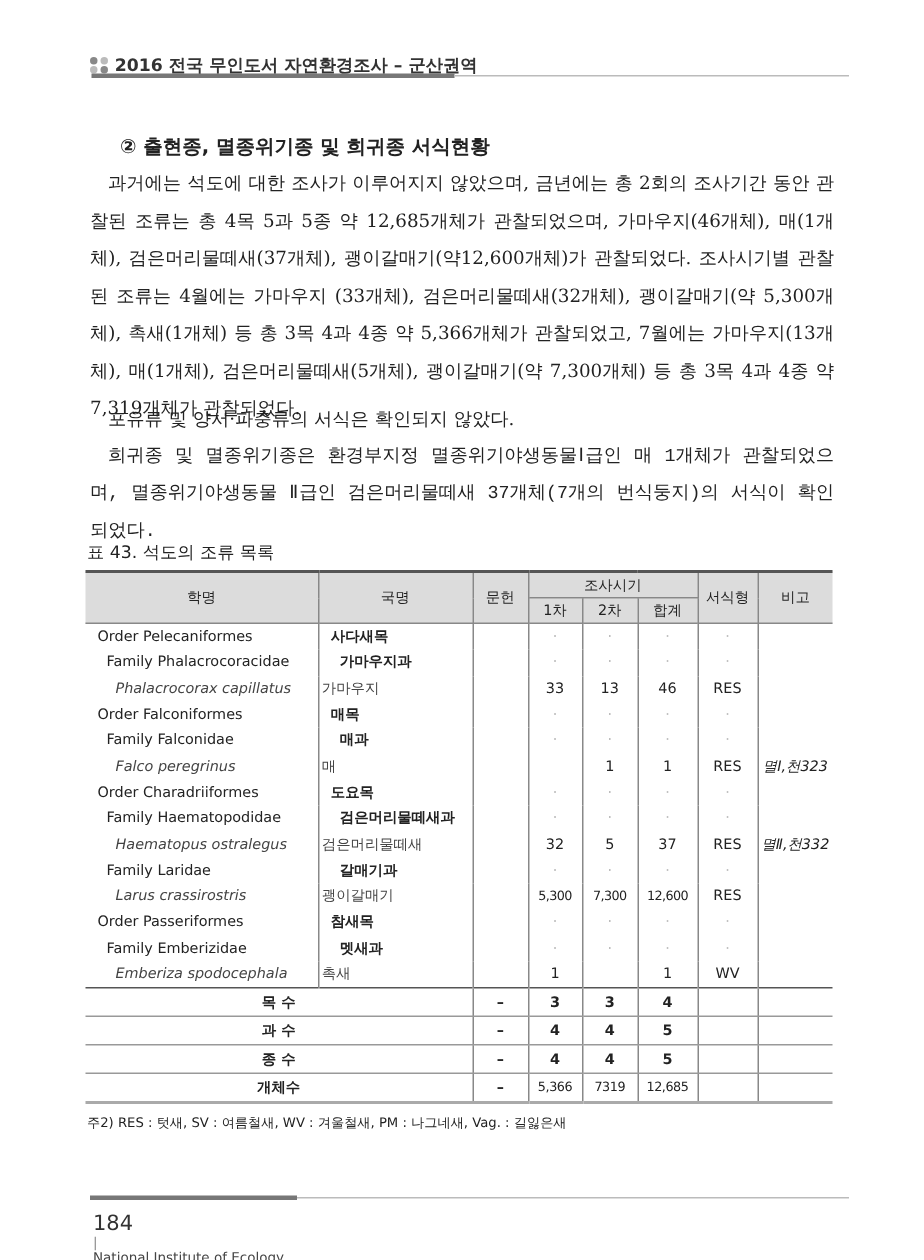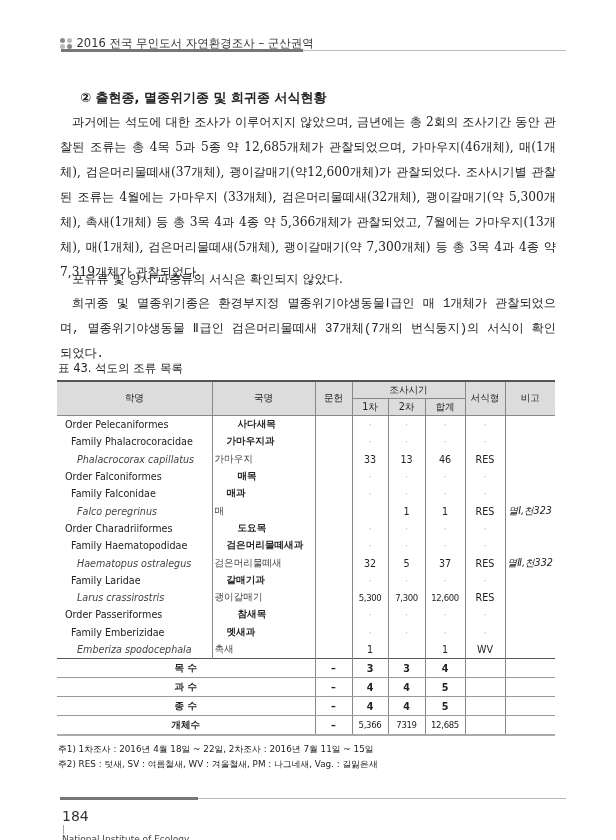--- a/index.html
+++ b/index.html
@@ -1,17 +1,17 @@
 <!DOCTYPE html>
 <html><head>
 <meta charset="utf-8">
 <style>
   html, body { margin: 0; padding: 0; background: #ffffff; }
   body { width: 616px; height: 840px; position: relative; overflow: hidden; color: #222; font-family: "DejaVu Sans", sans-serif; }
-  .header { position: absolute; left: 60px; top: 36px; display: flex; align-items: center; font-size: 11.5px; color: #333; }
+  .header { position: absolute; left: 60px; top: 36px; display: flex; align-items: center; font-size: 11.5px; color: #333; font-weight: bold; }
   .dots { display: grid; grid-template-columns: 5px 5px; grid-gap: 1.5px; margin-right: 5px; }
   .dots span { width: 5px; height: 5px; border-radius: 50%; background: #888; }
   .dots span:nth-child(2), .dots span:nth-child(3) { background: #bbb; }
   .header-rule-dark { position: absolute; left: 61px; top: 49px; width: 242px; height: 3px; background: #777; }
   .header-rule-light { position: absolute; left: 303px; top: 50px; width: 263px; height: 1px; background: #bbb; }
 
   .section-title { position: absolute; left: 80px; top: 89px; font-size: 13px; font-weight: bold; color: #222; }
   .body-text { position: absolute; left: 60px; width: 496px; font-family: "DejaVu Serif", serif; font-size: 12.2px; line-height: 25px; color: #222; text-align: justify; }
   .p1 { top: 110px; }
   .p2 { top: 267px; }
@@ -24,21 +24,21 @@
   table.birds thead tr:first-child th { border-top: 2px solid #555; }
   table.birds td { height: 17.3px; padding: 0; border-left: 1px solid #888; border-right: 1px solid #888; text-align: center; white-space: nowrap; overflow: visible; }
   table.birds td.sci { text-align: left; border-left: none; }
   table.birds td.kor { text-align: left; }
   table.birds td:last-child { border-right: none; font-style: italic; }
   table.birds th:first-child { border-left: none; }
   table.birds th:last-child { border-right: none; }
   .lvl-order .sci { padding-left: 8px; }
   .lvl-family .sci { padding-left: 14px; }
   .lvl-species .sci { padding-left: 20px; font-style: italic; color: #444; }
-  .lvl-order .kor { padding-left: 25px; font-weight: bold; }
+  .lvl-order .kor { padding-left: 8px; font-weight: bold; }
   .lvl-family .kor { padding-left: 14px; font-weight: bold; }
   .lvl-species .kor { padding-left: 2px; color: #444; }
   .dot { color: #bbb; }
   table.birds tr.sum-first td { border-top: 1.5px solid #555; }
   table.birds tr.sum td { border-bottom: 1px solid #999; height: 18px; font-weight: bold; }
   table.birds tr.sum td.sum-label { text-align: center; border-left: none; }
   table.birds tr.sum td.num { font-weight: normal; letter-spacing: -0.3px; }
   table.birds tr.sum-last td { border-bottom: 2px solid #aaa; }
   .small-num { font-size: 8.5px; letter-spacing: -0.4px; }
 
@@ -275,21 +275,20 @@
         <td class="num small-num">5,366</td>
         <td class="num small-num">7319</td>
         <td class="num small-num">12,685</td>
         <td></td>
         <td></td>
       </tr>
     </tbody>
 </table>
 
 <div class="notes">
-  <div>주1) 1차조사 : 2016년 4월 18일 ~ 22일, 2차조사 : 2016년 7월 11일 ~ 15일</div>
   <div>주2) RES : 텃새, SV : 여름철새, WV : 겨울철새, PM : 나그네새, Vag. : 길잃은새</div>
 </div>
 
 <div class="footer-rule-dark"></div>
 <div class="footer-rule-light"></div>
 <div class="footer">
   <span class="pg">184</span>
   <span class="sep">|</span>
   <span>National Institute of Ecology</span>
 </div>

